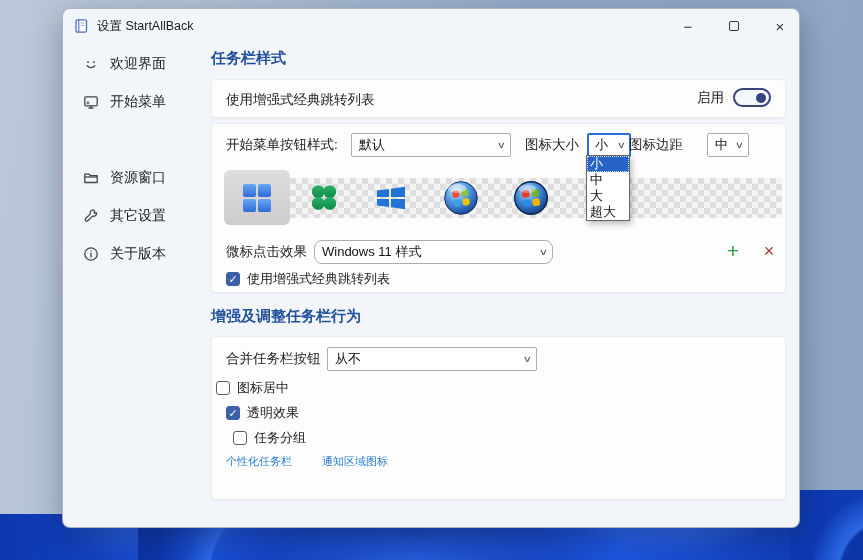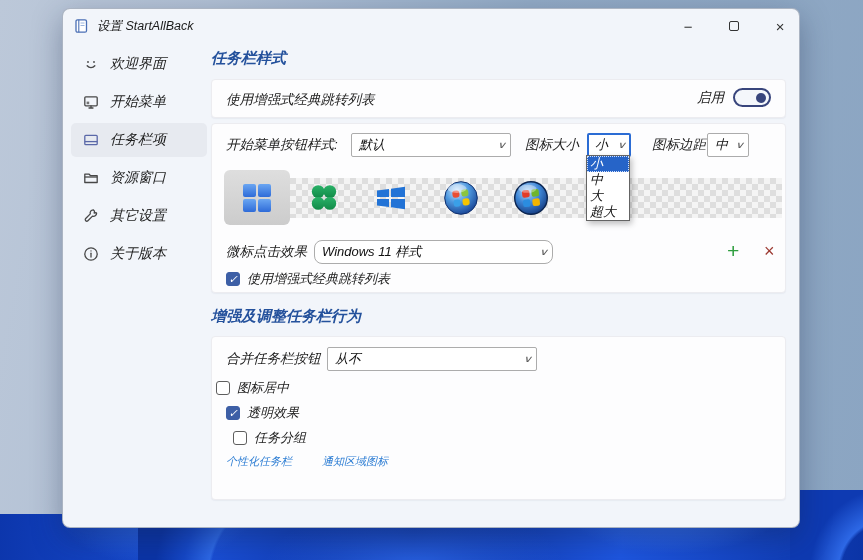--- a/index.html
+++ b/index.html
@@ -25,21 +25,20 @@
   .bloom-petal2 {
     position:absolute; bottom:0; left:790px; width:80px; height:70px;
     background:radial-gradient(90px 100px at 120% 120%, rgba(0,0,0,0) 50%, #2d68e6 54%, #0e3ab2 85%);
   }
   
   .window {
     position:absolute; left:62px; top:8px; width:738px; height:520px;
     background:#f2f5fa; border-radius:8px;
     border:1px solid rgba(40,60,90,.35);
     box-shadow:0 10px 30px rgba(20,35,70,.35);
-    font-style:italic;
   }
   .titlebar { position:absolute; left:0; top:0; right:0; height:34px; display:flex; align-items:center; padding-left:10px; }
   .titlebar .app-icon { width:16px; height:16px; margin-right:8px; }
   .titlebar .title { font-size:12.5px; color:#1b1b1b; }
   .winbtn { position:absolute; top:5px; width:34px; height:24px; display:flex; align-items:center; justify-content:center; color:#333; font-size:14px; border-radius:4px; cursor:default; }
   .winbtn.min { left:608px; font-size:15px; }
   .winbtn.max { left:654px; }
   .winbtn.close { left:700px; font-size:15px; }
   .maxbox { width:10px; height:10px; border:1.2px solid #333; border-radius:2px; }
   
@@ -135,27 +134,20 @@
     <span>欢迎界面</span>
   </div>
   <div class="side-item" style="top:76px">
     <svg width="16" height="16" viewBox="0 0 16 16" fill="none" stroke="#474747" stroke-width="1.3" stroke-linecap="round">
       <rect x="1.8" y="2.8" width="12.4" height="9" rx="1"></rect>
       <rect x="3.6" y="7.6" width="2.6" height="2.6" fill="#474747" stroke="none" opacity=".75"></rect>
       <path d="M6 14h4M8 11.8V14"></path>
     </svg>
     <span>开始菜单</span>
   </div>
-  <div class="side-item selected" style="top:114px">
-    <svg width="16" height="16" viewBox="0 0 16 16" fill="none" stroke="#5a68a8" stroke-width="1.3">
-      <rect x="1.8" y="3.3" width="12.4" height="9.4" rx="1"></rect>
-      <line x1="1.8" y1="9.6" x2="14.2" y2="9.6"></line>
-    </svg>
-    <span>任务栏项</span>
-  </div>
   <div class="side-item" style="top:152px">
     <svg width="16" height="16" viewBox="0 0 16 16" fill="none" stroke="#474747" stroke-width="1.3" stroke-linejoin="round">
       <path d="M1.8 12.5V4.2h4.4l1.4 1.5h6.6v6.8z"></path>
       <path d="M1.8 7h12.4"></path>
     </svg>
     <span>资源窗口</span>
   </div>
   <div class="side-item" style="top:190px">
     <svg width="16" height="16" viewBox="0 0 16 16" fill="none" stroke="#474747" stroke-width="1.3" stroke-linecap="round" stroke-linejoin="round">      
         <path d="M13.6 5.2a3.1 3.1 0 0 1-4.1 2.9l-4.6 4.6a1.55 1.55 0 1 1-2.2-2.2l4.6-4.6a3.1 3.1 0 0 1 2.9-4.1l1.3 1.3-.3 1.9 1.9-.3z"></path>
@@ -187,21 +179,21 @@
     <span class="lbl" style="left:14px; top:9px;">开始菜单按钮样式:</span>
     <div class="sel" style="left:139px; top:9px; width:160px;">
       <span>默认</span>
       <span class="chev">∨</span>
     </div>
     <span class="lbl" style="left:313px; top:9px;">图标大小</span>
     <div class="sel focused" style="left:375px; top:9px; width:44px;">
       <span>小</span>
       <span class="chev">∨</span>
     </div>
-    <span class="lbl" style="left:440px; top:9px;">图标边距</span>
+    <span class="lbl" style="left:417px; top:9px;">图标边距</span>
     <div class="sel" style="left:495px; top:9px; width:42px;">
       <span>中</span>
       <span class="chev">∨</span>
     </div>
 
     <div class="strip"></div>
     <div class="orb-cell selected" style="left:12px">
       <svg width="30" height="30" viewBox="0 0 30 30">
         <defs>
             <linearGradient id="w11" x1="0" y1="0" x2="0" y2="1">

